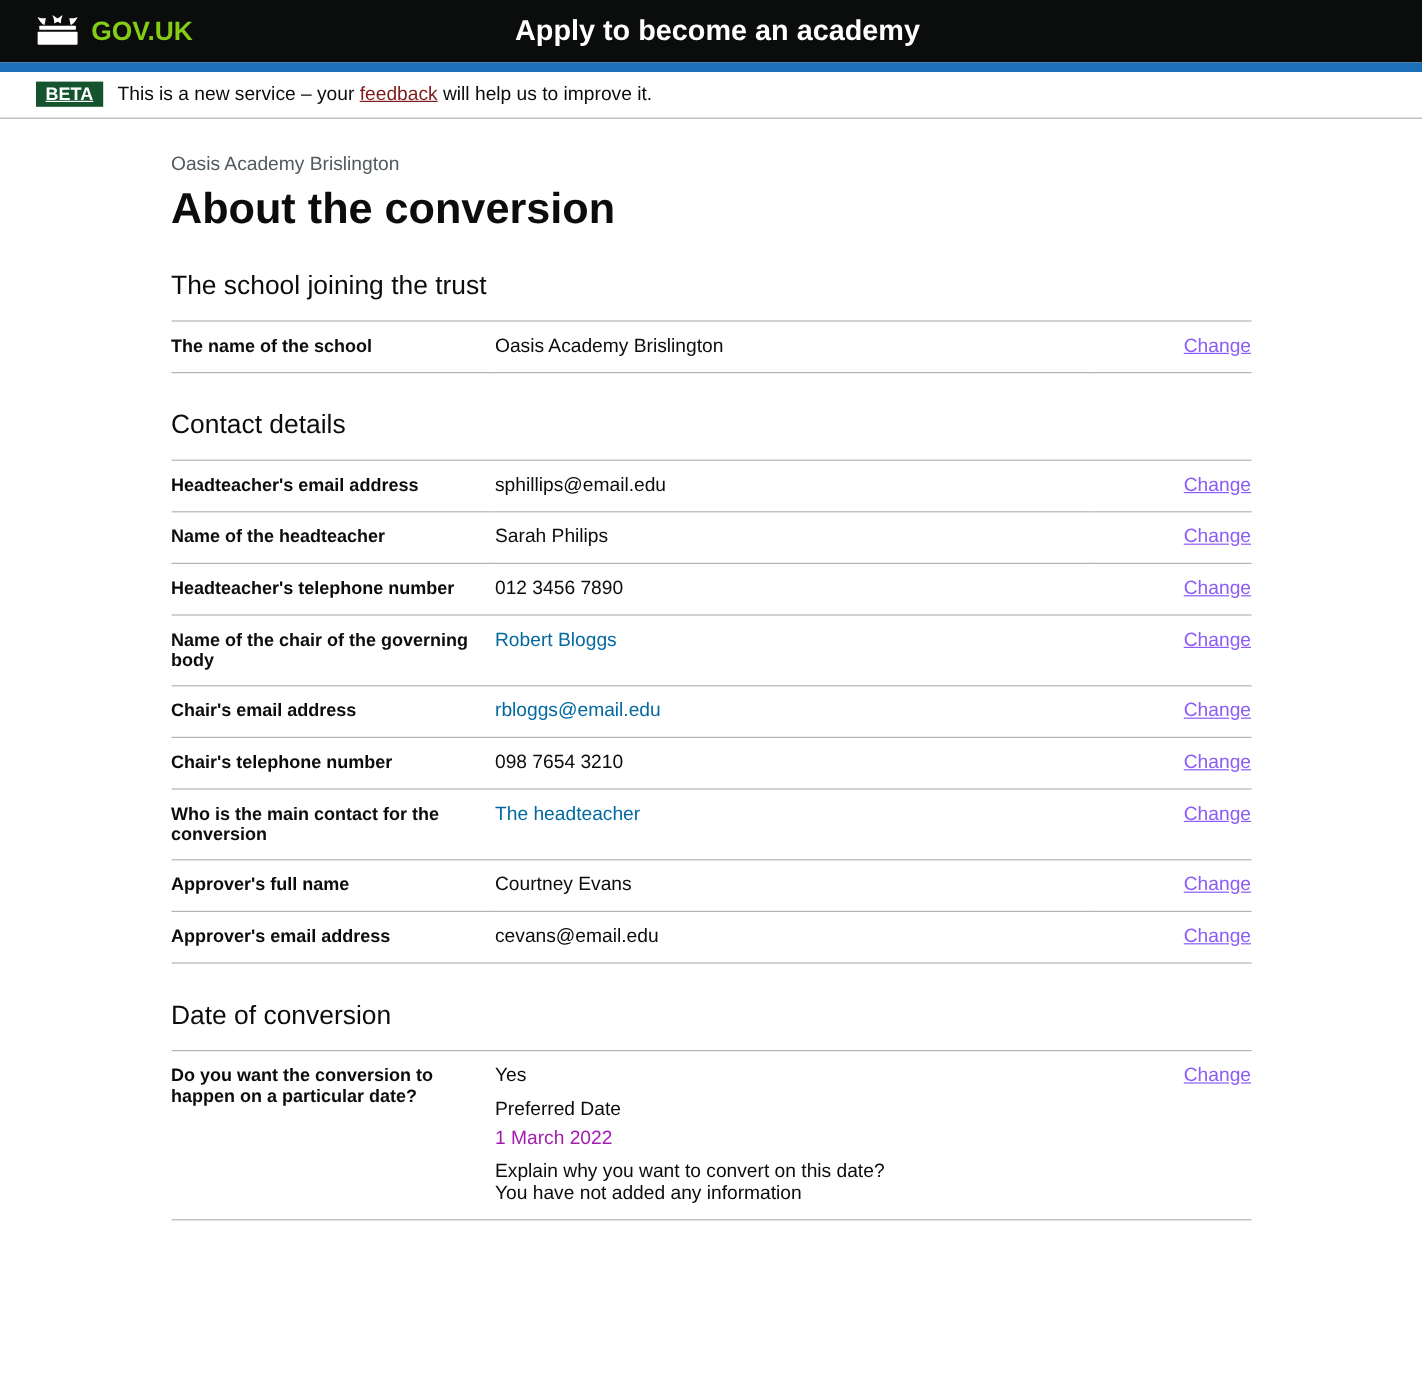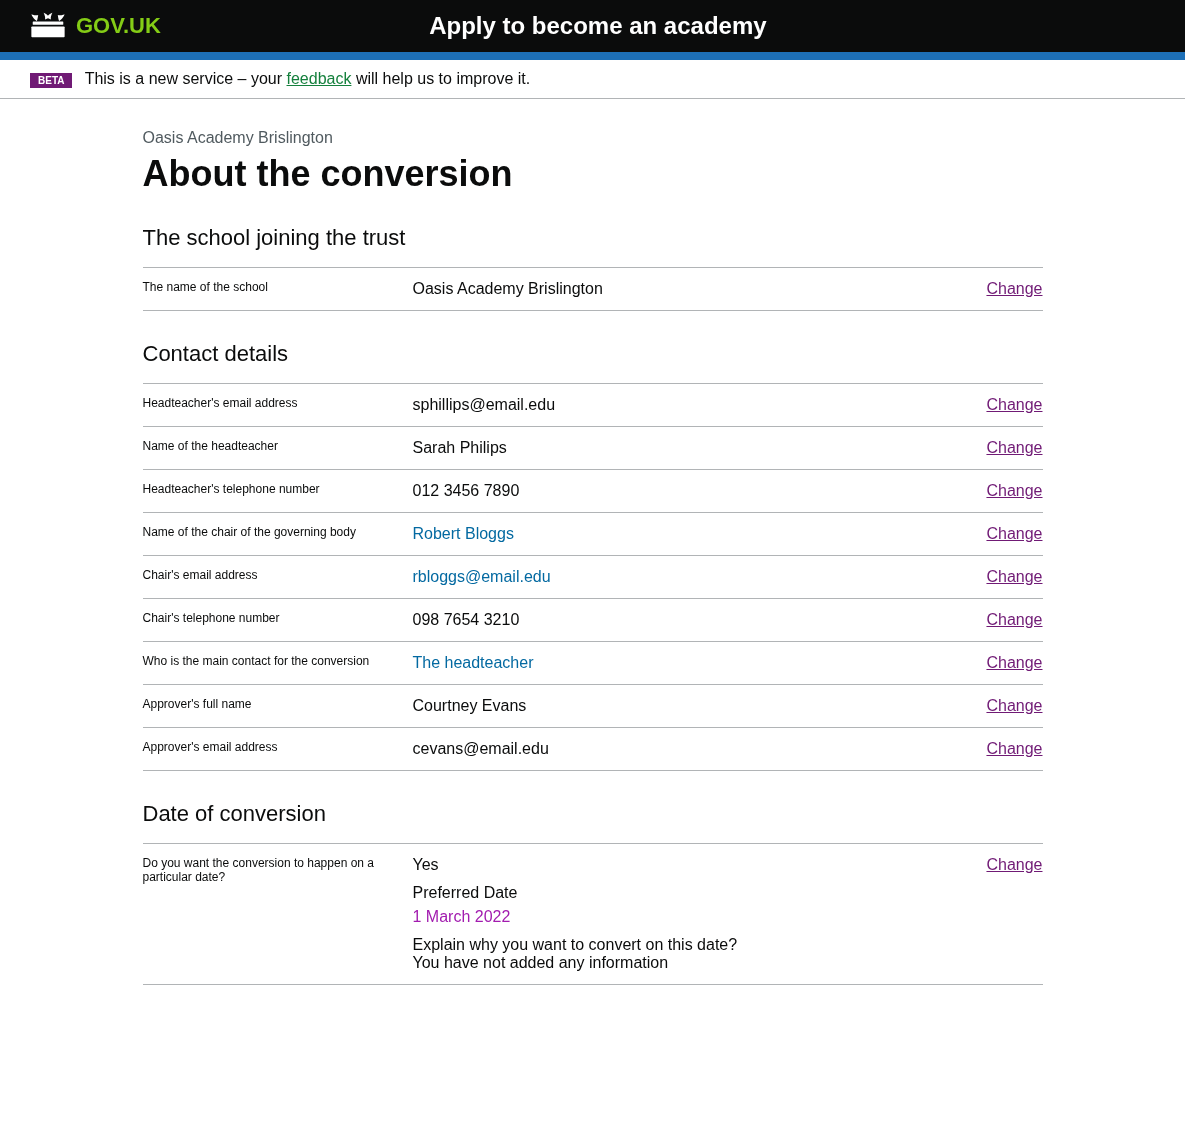--- a/index.html
+++ b/index.html
@@ -44,29 +44,30 @@
       height: 8px;
     }
 
     
     .beta-banner {
       padding: 10px 30px;
       font-size: 16px;
       border-bottom: 1px solid #b1b4b6;
     }
     .beta-tag {
-      background: #701a75;
+      background: #14532d;
       color: #fff;
       font-weight: 700;
-      font-size: 10px;
+      font-size: 15px;
       padding: 2px 8px;
       margin-right: 8px;
+      text-decoration: underline;
     }
     .beta-banner a {
-      color: #15803d;
+      color: #7f1d1d;
       text-decoration: underline;
     }
 
     
     .main-content {
       max-width: 960px;
       margin: 0 auto;
       padding: 30px 30px;
     }
 
@@ -99,40 +100,40 @@
       border-top: 1px solid #b1b4b6;
     }
     .summary-list tr:last-child {
       border-bottom: 1px solid #b1b4b6;
     }
     .summary-list td {
       padding: 12px 0;
       vertical-align: top;
     }
     .summary-list .key {
-      font-weight: 400;
+      font-weight: 700;
       width: 30%;
       padding-right: 20px;
-      font-size: 12px;
+      font-size: 15px;
     }
     .summary-list .value {
       color: #0b0c0c;
       font-size: 16px;
       width: 55%;
     }
     .summary-list .value.link-color {
       color: #0369a1;
       margin-top: 14px;
     }
     .summary-list .action {
       text-align: right;
       width: 15%;
     }
     .summary-list .action a {
-      color: #701a75;
+      color: #8b5cf6;
       text-decoration: underline;
       font-size: 16px;
     }
 
     .value-sub {
       color: #a21caf;
       margin-top: 6px;
       font-size: 16px;
     }
     .value-sub-label {

